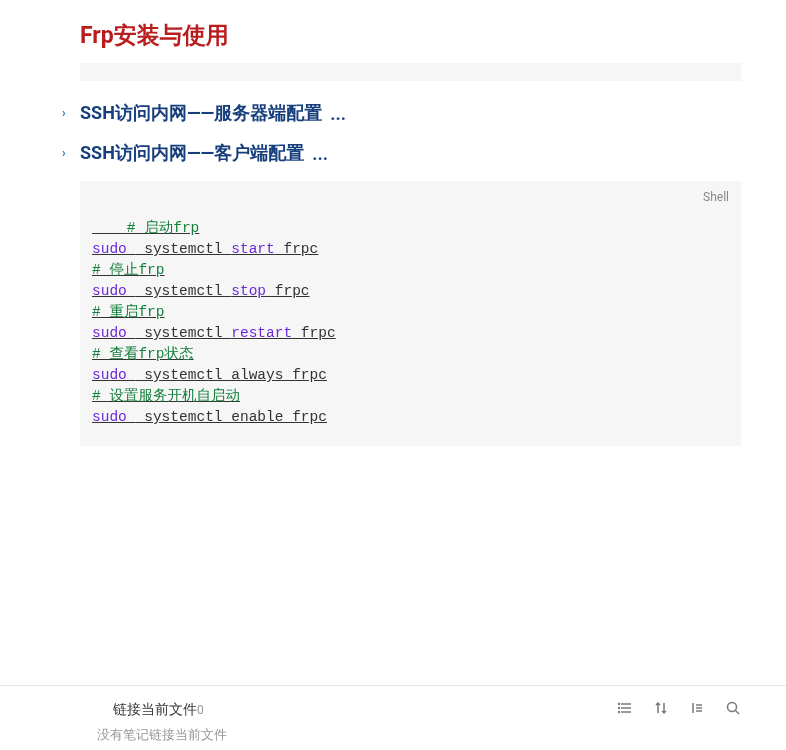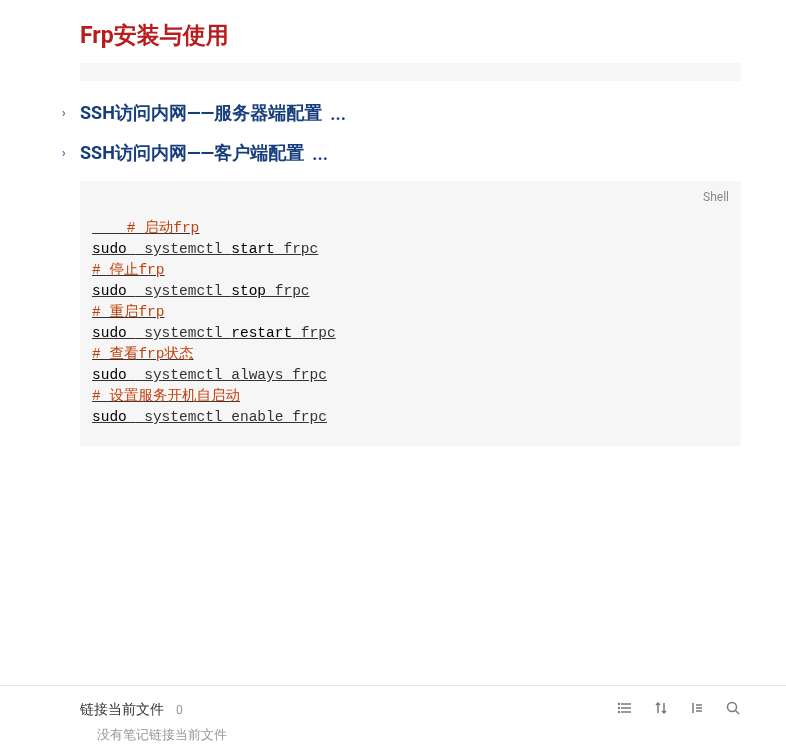--- a/index.html
+++ b/index.html
@@ -64,41 +64,42 @@
   font-size: 12px;
   color: #888;
   font-family: -apple-system, BlinkMacSystemFont, "Segoe UI", Roboto, sans-serif;
 }
 .body-text {
   font-size: 15px;
   color: #333;
   margin-bottom: 14px;
   padding-left: 2px;
 }
-.c-comment { color: #c2410c; }
-.c-key { color: #000000; }
+.c-comment { color: #15803d; }
+.c-key { color: #6d28d9; }
 .c-cmd { color: #333; }
 .footer {
   position: absolute;
   bottom: 0;
   left: 0;
   right: 0;
   border-top: 1px solid #e5e5e5;
   padding: 14px 45px 6px 80px;
 }
 .footer-line1 {
   display: flex;
   align-items: center;
   justify-content: space-between;
   margin-bottom: 6px;
 }
 .footer-left {
   display: flex;
   align-items: center;
-  gap: 12px;
+  gap: 0;
+  margin-left: 33px;
 }
 .footer-title {
   font-size: 14px;
   color: #333;
 }
 .footer-count {
   font-size: 12px;
   color: #999;
 }
 .footer-icons {

